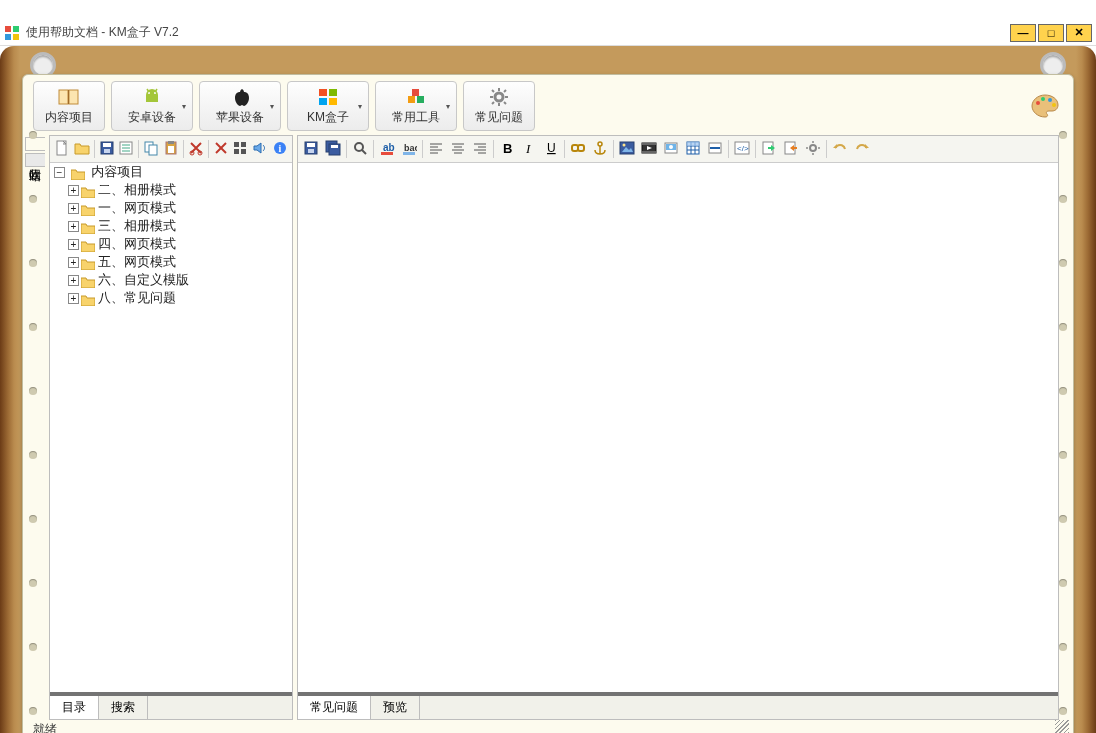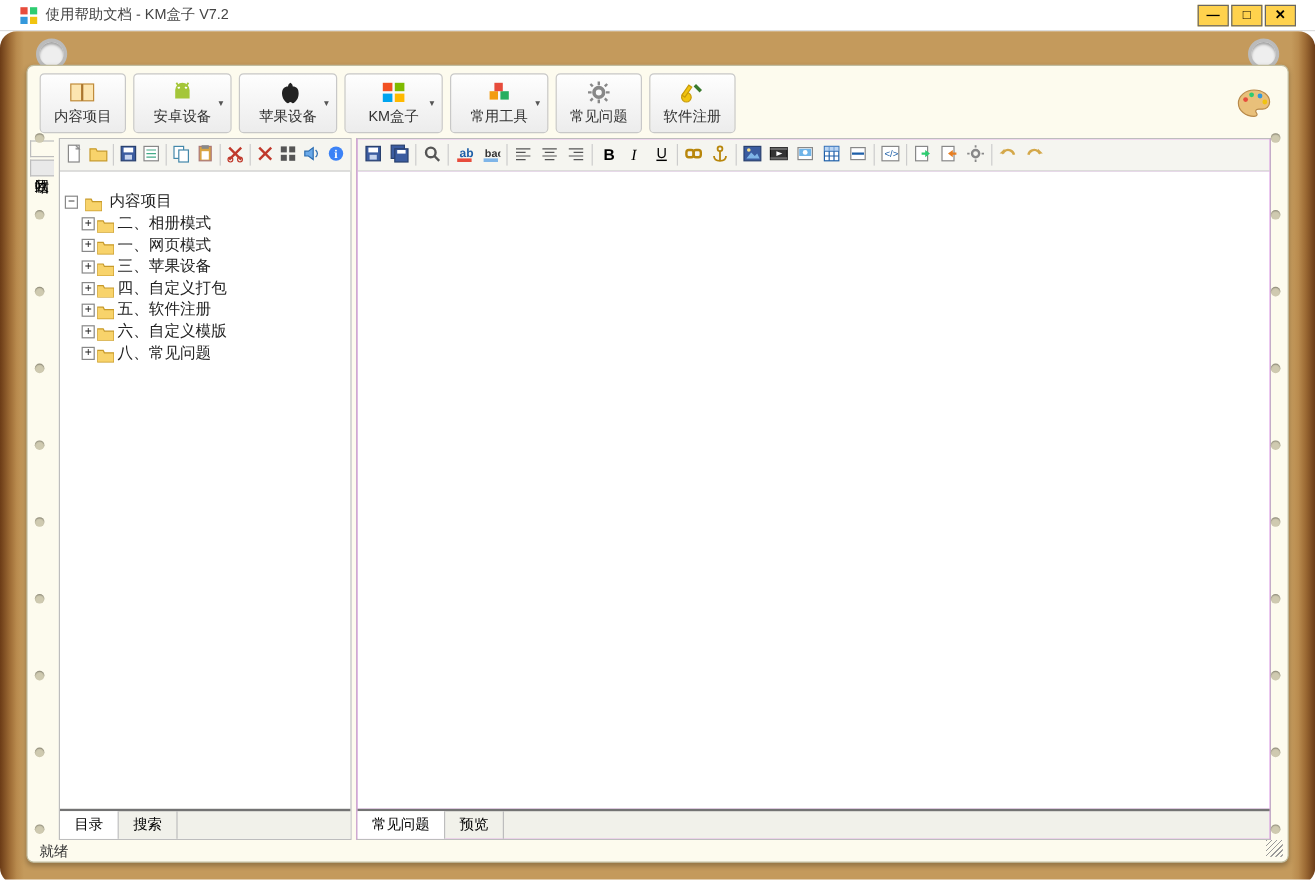--- a/index.html
+++ b/index.html
@@ -1,19 +1,19 @@
 <!DOCTYPE html>
 <html><head>
 <meta charset="utf-8">
 <style>
 * { box-sizing: border-box; margin: 0; padding: 0; }
 html, body { width: 1096px; height: 733px; font-family: "Microsoft YaHei", SimSun, sans-serif; font-size: 12px; overflow: hidden; }
 
 
-.titlebar { height: 26px; background: #fff; display: flex; align-items: center; padding: 0 16px; border-bottom: 1px solid #ddd; }
+.titlebar { height: 26px; background: #fff; display: flex; align-items: center; padding: 0 4px; border-bottom: 1px solid #ddd; margin-top: 20px; }
 .titlebar .app-icon { width: 16px; height: 16px; margin-right: 6px; display: inline-flex; }
 .titlebar .title { flex: 1; font-size: 12px; color: #444; }
 .titlebar .win-btn { width: 26px; height: 18px; border: 1px solid #666; background: #ffd24d; margin-left: 2px; display: flex; align-items: center; justify-content: center; font-size: 11px; font-weight: bold; cursor: pointer; }
 
 
 .wood { position: relative; width: 1096px; height: 711px; background:
   linear-gradient(90deg, #6b3b16 0, #9c6a34 8px, #b98b4e 14px, #c49a5c 20px, #c49a5c calc(100% - 20px), #b98b4e calc(100% - 14px), #9c6a34 calc(100% - 8px), #6b3b16 100%),
   #b98b4e;
   border-radius: 14px;
 }
@@ -39,28 +39,28 @@
 .vtabs { width: 20px; display: flex; flex-direction: column; padding-top: 2px; margin-left: 2px; }
 .vtab { writing-mode: vertical-rl; text-orientation: upright; border: 1px solid #bdbdbd; background: #e9e9e9; padding: 6px 2px; font-size: 12px; cursor: pointer; border-right: none; }
 .vtab + .vtab { margin-top: 2px; }
 .vtab.active { background: #fdfbee; }
 
 .left-pane { width: 244px; display: flex; flex-direction: column; border: 1px solid #bdbdbd; background: #fff; }
 .left-toolbar, .editor-toolbar { display: flex; align-items: center; padding: 2px; gap: 0; background: #f5f5f0; border-bottom: 1px solid #ccc; flex-wrap: nowrap; }
 .tb-btn { width: 22px; height: 22px; border: 1px solid transparent; display: flex; align-items: center; justify-content: center; cursor: pointer; font-size: 13px; }
 .tb-sep { width: 1px; height: 18px; background: #ccc; margin: 0 2px; }
 
-.tree { flex: 1; overflow: auto; padding: 16px 2px; font-size: 13px; color: #222; }
+.tree { flex: 1; overflow: auto; padding: 0 2px; font-size: 13px; color: #222; }
 .tree ul { list-style: none; padding-left: 14px; }
 .tree > ul { padding-left: 2px; }
 .tree li { line-height: 18px; white-space: nowrap; }
 .tree .tw { display: inline-block; width: 11px; height: 11px; border: 1px solid #888; background: #fff; text-align: center; line-height: 9px; font-size: 10px; margin-right: 2px; cursor: pointer; vertical-align: middle; }
 .tree .fld { display: inline-block; width: 14px; height: 12px; vertical-align: middle; margin-right: 3px; }
 
-.bottom-tabs { display: flex; border-top: 2px solid #737373; background: #f1f1ea; }
+.bottom-tabs { display: flex; border-top: 4px solid #737373; background: #f1f1ea; }
 .bottom-tabs .tab { padding: 3px 12px; border-right: 1px solid #bdbdbd; cursor: pointer; font-size: 12px; }
 .bottom-tabs .tab.active { background: #fff; }
 
 .right-pane { flex: 1; display: flex; flex-direction: column; border: 1px solid #bdbdbd; background: #d946ef; min-width: 0; }
 .editor-toolbar { overflow: hidden; }
 .editor { flex: 1; background: #fff; }
 
 .statusbar { height: 18px; padding: 0 10px; font-size: 12px; color: #333; display: flex; align-items: center; }
 .resize-grip { position: absolute; right: 4px; bottom: 4px; width: 14px; height: 14px; background: repeating-linear-gradient(135deg, #999 0 1px, transparent 1px 3px); }
 
@@ -184,30 +184,20 @@
                 <line x1="16" y1="10" x2="19" y2="10"></line>
                 <line x1="3" y1="3" x2="5" y2="5"></line>
                 <line x1="15" y1="15" x2="17" y2="17"></line>
                 <line x1="15" y1="5" x2="17" y2="3"></line>
                 <line x1="3" y1="17" x2="5" y2="15"></line>
               </g>
             </svg>
           </span>
         <span class="lbl">常见问题</span>
       </div>
-      <div class="mt-btn">
-        <span class="ic">
-            <svg width="22" height="20">
-              <circle cx="6" cy="14" r="4" fill="#f1c40f" stroke="#c79a0a"></circle>
-              <rect x="8" y="4" width="3" height="10" transform="rotate(35 8 4)" fill="#f1c40f" stroke="#c79a0a"></rect>
-              <path d="M14 3 l5 5 -2 2 -5-5z" fill="#3a7a2e"></path>
-            </svg>
-          </span>
-        <span class="lbl">软件注册</span>
-      </div>
       <div class="palette-btn">
         <svg width="30" height="26">
             <path d="M15 2c-7 0-13 5-13 11 0 6 6 11 13 11 3 0 3-2 2-3-1-1-1-3 2-3h3c3 0 6-2 6-6 0-6-6-10-13-10z" fill="#e9c07a" stroke="#b8894a"></path>
             <circle cx="8" cy="10" r="2" fill="#e74c3c"></circle>
             <circle cx="13" cy="6" r="2" fill="#2ecc71"></circle>
             <circle cx="20" cy="7" r="2" fill="#3498db"></circle>
             <circle cx="24" cy="12" r="2" fill="#f1c40f"></circle>
           </svg>
       </div>
     </div>
@@ -308,27 +298,27 @@
               <span>内容项目</span>
               <ul id="tree-children">
                   <li><span class="tw">+</span><span class="fld"><svg width="14" height="12">
                         <path d="M0 2h5l1 2h8v8H0z" fill="#f8d36b" stroke="#c79a2a"></path>
                       </svg></span><span>二、相册模式</span></li>
                   <li><span class="tw">+</span><span class="fld"><svg width="14" height="12">
                         <path d="M0 2h5l1 2h8v8H0z" fill="#f8d36b" stroke="#c79a2a"></path>
                       </svg></span><span>一、网页模式</span></li>
                   <li><span class="tw">+</span><span class="fld"><svg width="14" height="12">
                         <path d="M0 2h5l1 2h8v8H0z" fill="#f8d36b" stroke="#c79a2a"></path>
-                      </svg></span><span>三、苹果设备</span></li>
-                  <li><span class="tw">+</span><span class="fld"><svg width="14" height="12">
-                        <path d="M0 2h5l1 2h8v8H0z" fill="#f8d36b" stroke="#c79a2a"></path>
-                      </svg></span><span>四、自定义打包</span></li>
-                  <li><span class="tw">+</span><span class="fld"><svg width="14" height="12">
-                        <path d="M0 2h5l1 2h8v8H0z" fill="#f8d36b" stroke="#c79a2a"></path>
-                      </svg></span><span>五、软件注册</span></li>
+                      </svg></span><span>三、相册模式</span></li>
+                  <li><span class="tw">+</span><span class="fld"><svg width="14" height="12">
+                        <path d="M0 2h5l1 2h8v8H0z" fill="#f8d36b" stroke="#c79a2a"></path>
+                      </svg></span><span>四、网页模式</span></li>
+                  <li><span class="tw">+</span><span class="fld"><svg width="14" height="12">
+                        <path d="M0 2h5l1 2h8v8H0z" fill="#f8d36b" stroke="#c79a2a"></path>
+                      </svg></span><span>五、网页模式</span></li>
                   <li><span class="tw">+</span><span class="fld"><svg width="14" height="12">
                         <path d="M0 2h5l1 2h8v8H0z" fill="#f8d36b" stroke="#c79a2a"></path>
                       </svg></span><span>六、自定义模版</span></li>
                   <li><span class="tw">+</span><span class="fld"><svg width="14" height="12">
                         <path d="M0 2h5l1 2h8v8H0z" fill="#f8d36b" stroke="#c79a2a"></path>
                       </svg></span><span>八、常见问题</span></li>
                 </ul>
             </li>
           </ul>
         </div>

